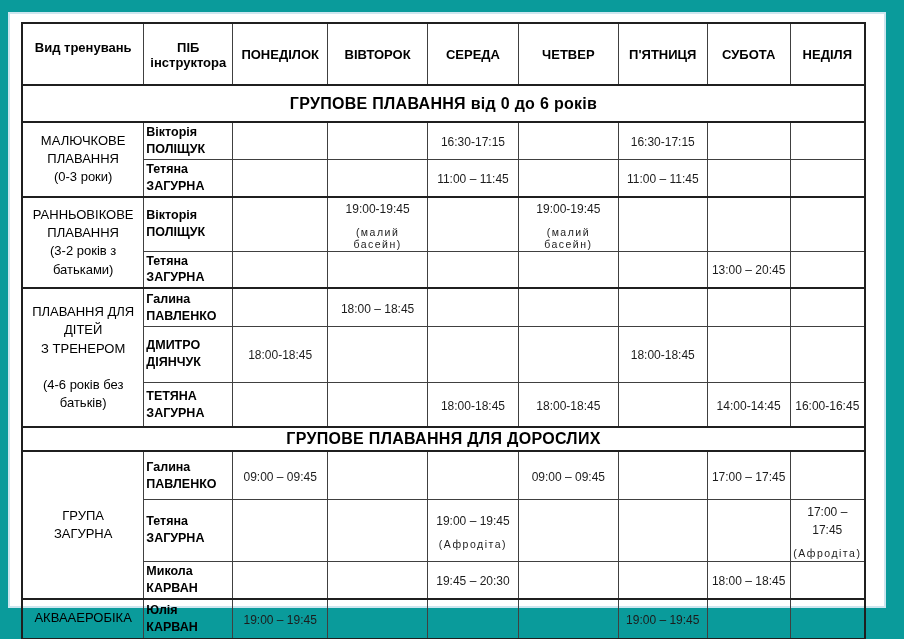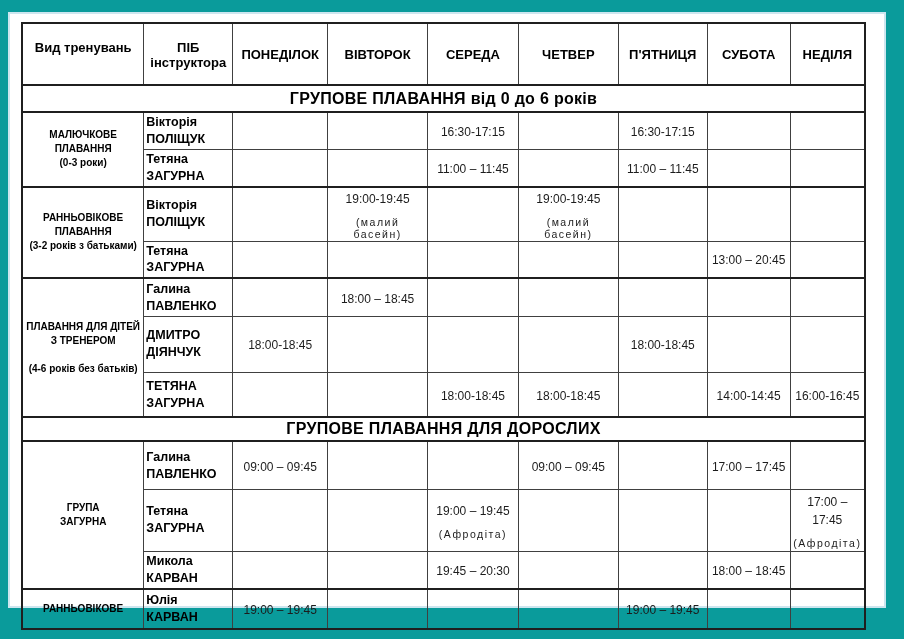--- a/index.html
+++ b/index.html
@@ -40,22 +40,22 @@
   th.va-top { vertical-align: top; padding-top: 16px; margin-left: 48px; }
   th.wrap-any { overflow-wrap: anywhere; }
   .section-cell {
     font-size: 16px;
     font-weight: bold;
     text-align: center;
     vertical-align: middle;
     letter-spacing: 0.3px;
   }
   .activity {
-    font-size: 10px;
-    font-weight: bold;
+    font-size: 13px;
+    font-weight: normal;
     text-align: center;
     vertical-align: middle;
     white-space: pre-line;
     line-height: 1.4;
   }
   .instructor {
     font-size: 12.5px;
     font-weight: bold;
     text-align: left;
     vertical-align: middle;
@@ -101,21 +101,21 @@
         <th>ВІВТОРОК</th>
         <th>СЕРЕДА</th>
         <th>ЧЕТВЕР</th>
         <th>П'ЯТНИЦЯ</th>
         <th>СУБОТА</th>
         <th>НЕДІЛЯ</th>
       </tr>
     </thead>
     <tbody>
 
-      <tr class="thick-top" style="height:27px">
+      <tr class="thick-top" style="height:37px">
         <td class="section-cell" colspan="9">ГРУПОВЕ ПЛАВАННЯ  від 0 до 6 років</td>
       </tr>
 
       <tr class="thick-top" style="height:33px">
         <td class="activity" rowspan="2">МАЛЮЧКОВЕ ПЛАВАННЯ
 (0-3 роки)</td>
         <td class="instructor">Вікторія
 ПОЛІЩУК</td>
         <td class="slot"><span class="time"></span></td>
         <td class="slot"><span class="time"></span></td>
@@ -234,21 +234,21 @@
         <td class="slot"><span class="time"></span></td>
         <td class="slot"><span class="time"></span></td>
         <td class="slot"><span class="time">19:45 – 20:30</span></td>
         <td class="slot"><span class="time"></span></td>
         <td class="slot"><span class="time"></span></td>
         <td class="slot"><span class="time">18:00 – 18:45</span></td>
         <td class="slot"><span class="time"></span></td>
       </tr>
 
       <tr class="thick-top" style="height:40px">
-        <td class="activity">РАННЬОВІКОВЕ</td>
+        <td class="activity">АКВААЕРОБІКА</td>
         <td class="instructor">Юлія
 КАРВАН</td>
         <td class="slot"><span class="time">19:00 – 19:45</span></td>
         <td class="slot"><span class="time"></span></td>
         <td class="slot"><span class="time"></span></td>
         <td class="slot"><span class="time"></span></td>
         <td class="slot"><span class="time">19:00 – 19:45</span></td>
         <td class="slot"><span class="time"></span></td>
         <td class="slot"><span class="time"></span></td>
       </tr>

